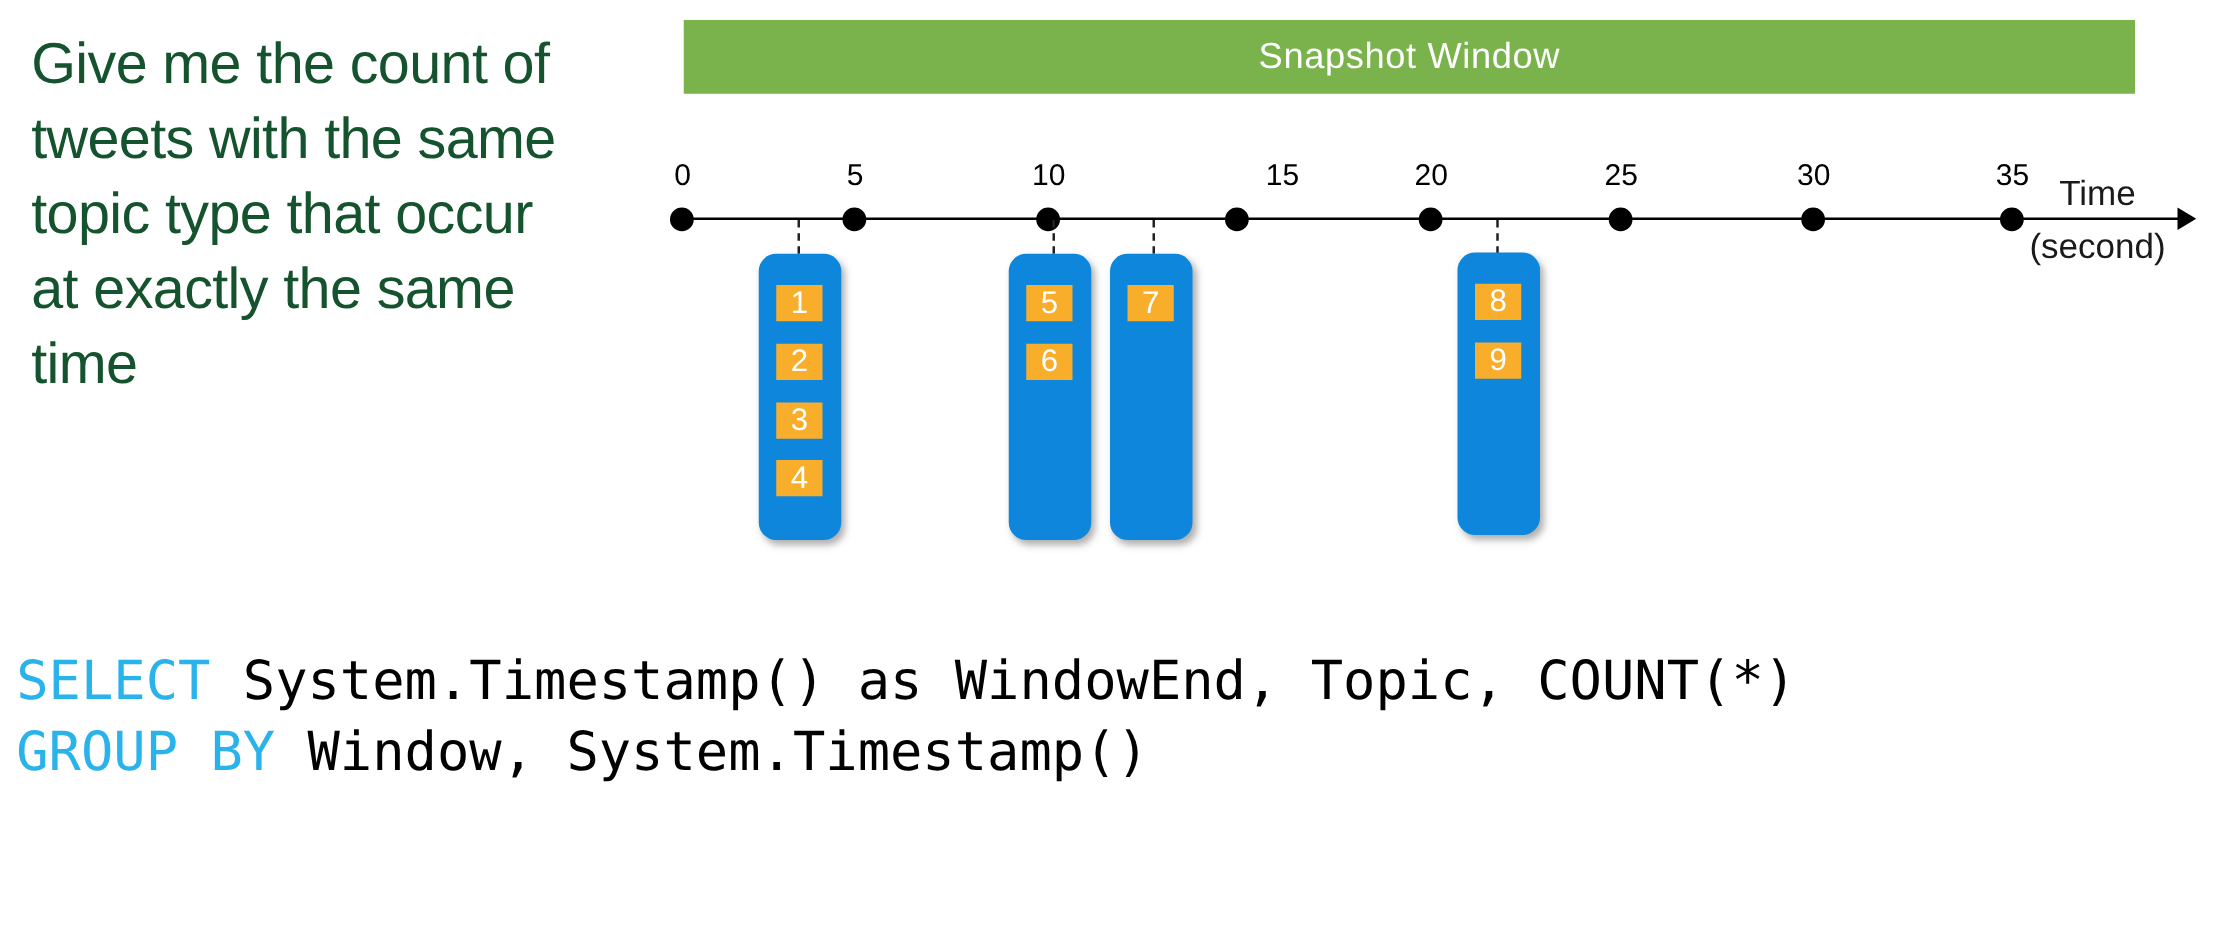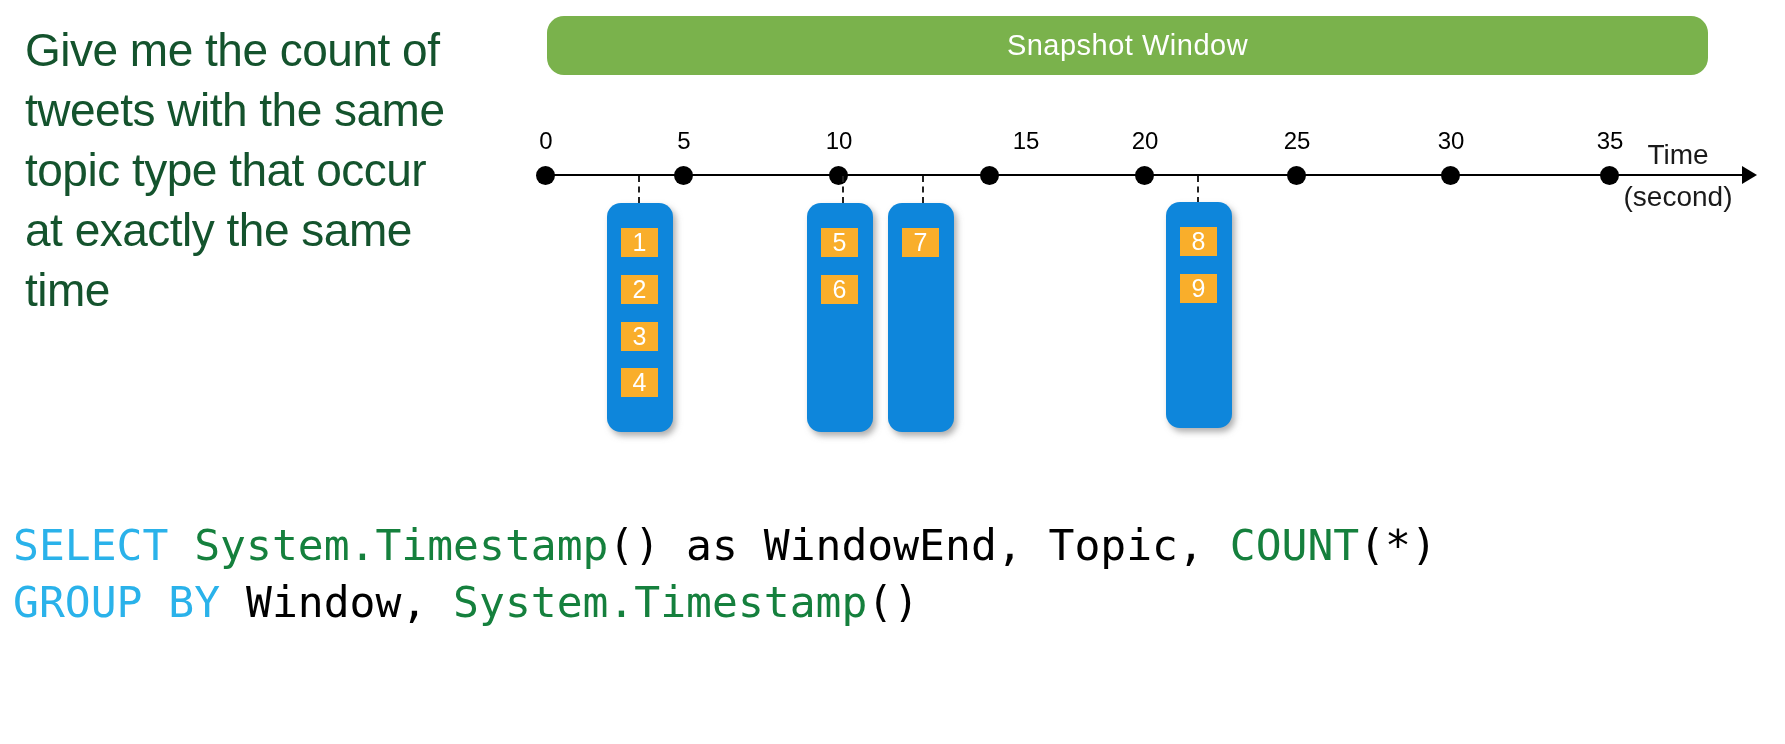--- a/index.html
+++ b/index.html
@@ -32,21 +32,20 @@
     width: 1161px;
     height: 59px;
     background: #7AB24C;
     color: #ffffff;
     display: flex;
     align-items: center;
     justify-content: center;
     font-size: 29px;
     font-weight: 300;
     letter-spacing: 0.5px;
-    border-radius: 17px;
   }
 
   
   .axis-line {
     position: absolute;
     left: 546px;
     top: 174px;
     width: 1198px;
     height: 2px;
     background: #000000;
@@ -127,21 +126,21 @@
   .code {
     position: absolute;
     left: 13px;
     top: 517px;
     font-family: "DejaVu Sans Mono", monospace;
     font-size: 43px;
     line-height: 57px;
   }
   .code-line { white-space: pre; }
   .c-cyan { color: #2AB2EA; }
-  .c-purple { color: #15803d; }
+  .c-purple { color: #000000; }
   .c-plain { color: #000000; }
 </style>
 </head>
 <body>
 
 <div class="slide">
 
   <div class="query">
     <div>Give me the count of</div>
     <div>tweets with the same</div>

